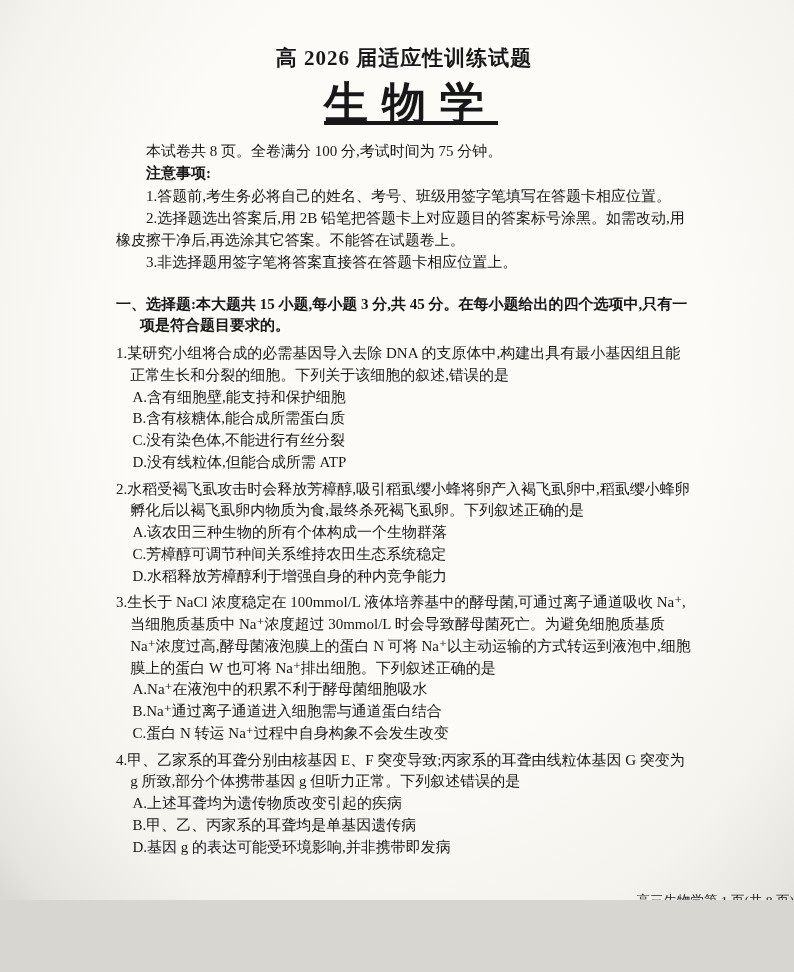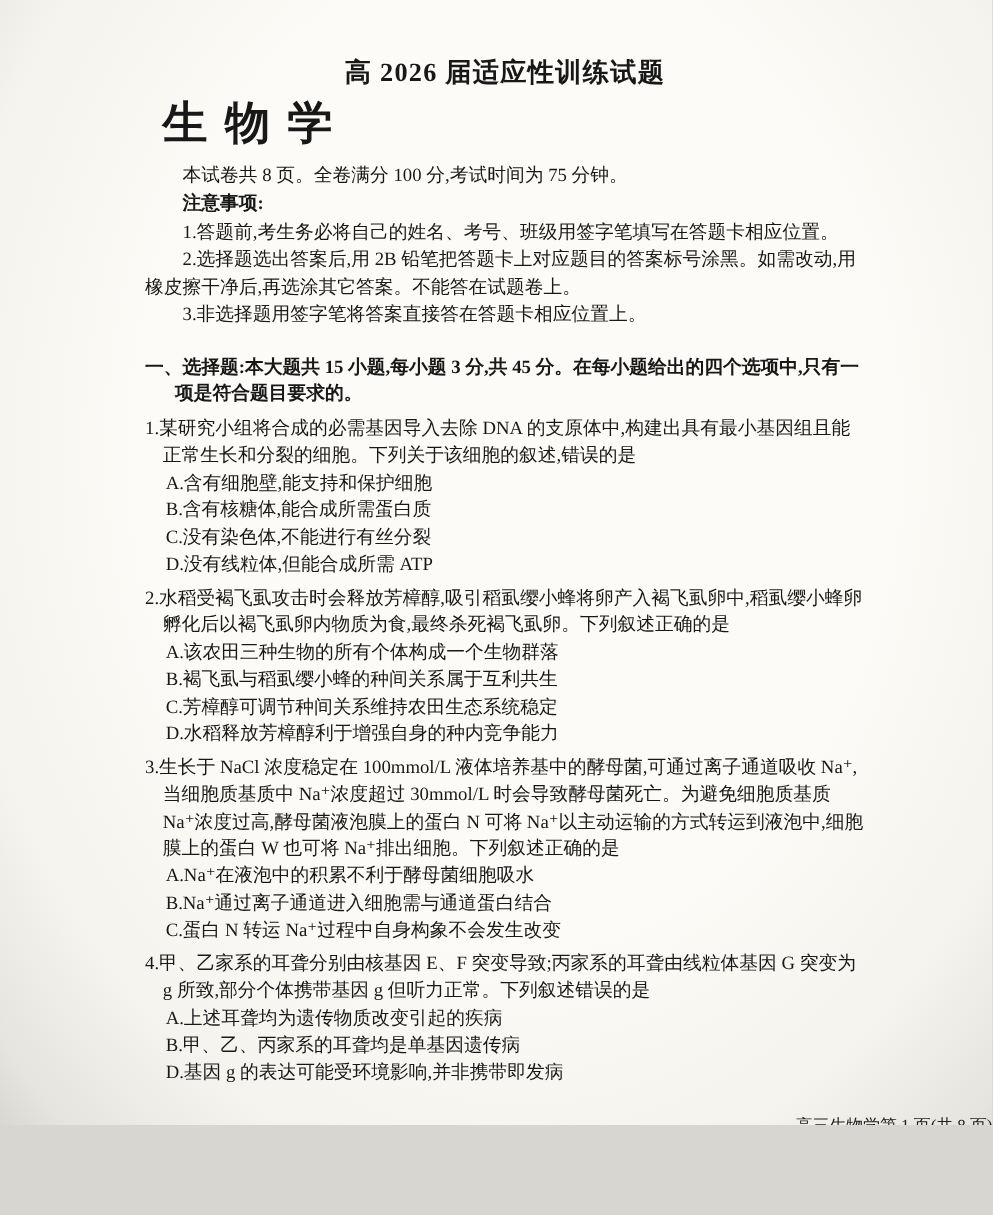--- a/index.html
+++ b/index.html
@@ -11,22 +11,22 @@
     background: radial-gradient(ellipse at 52% 40%, #fcfbf7 50%, #f5f3ee 78%, #e6e4de 94%, #d9d7d1 100%);
     font-family:"Liberation Serif","DejaVu Serif",serif;
     color:#181818;
   }
   .content { padding:44px 102px 0 116px; }
   .title {
     font-size:21px; font-weight:bold; text-align:center;
     margin:0 0 2px 0; letter-spacing:1px;
   }
   .subject {
-    font-size:36px; font-weight:bold; text-align:left;
-    margin:0 0 8px 0; letter-spacing:14px; text-indent:14px;
+    font-size:44px; font-weight:bold; text-align:center;
+    margin:0 0 8px 0; letter-spacing:14px; text-indent:14px;text-decoration:underline;
   }
   .intro, .notice, .notice-title {
     font-size:15px; line-height:1.43; margin:1px 0; text-indent:2em;
   }
   .notice-title { font-weight:bold; }
   .section-header {
     font-size:15px; font-weight:bold; line-height:1.45;
     margin:20px 0 6px 0;
     padding-left:1.6em; text-indent:-1.6em;
   }
@@ -66,21 +66,20 @@
       <p class="stem">1.某研究小组将合成的必需基因导入去除 DNA 的支原体中,构建出具有最小基因组且能正常生长和分裂的细胞。下列关于该细胞的叙述,错误的是</p>
       <p class="option">A.含有细胞壁,能支持和保护细胞</p>
       <p class="option">B.含有核糖体,能合成所需蛋白质</p>
       <p class="option">C.没有染色体,不能进行有丝分裂</p>
       <p class="option">D.没有线粒体,但能合成所需 ATP</p>
     </div>
 
     <div class="question">
       <p class="stem">2.水稻受褐飞虱攻击时会释放芳樟醇,吸引稻虱缨小蜂将卵产入褐飞虱卵中,稻虱缨小蜂卵孵化后以褐飞虱卵内物质为食,最终杀死褐飞虱卵。下列叙述正确的是</p>
       <p class="option">A.该农田三种生物的所有个体构成一个生物群落</p>
-      <p class="option">B.褐飞虱与稻虱缨小蜂的种间关系属于互利共生</p>
       <p class="option">C.芳樟醇可调节种间关系维持农田生态系统稳定</p>
       <p class="option">D.水稻释放芳樟醇利于增强自身的种内竞争能力</p>
     </div>
 
     <div class="question">
       <p class="stem">3.生长于 NaCl 浓度稳定在 100mmol/L 液体培养基中的酵母菌,可通过离子通道吸收 Na⁺,当细胞质基质中 Na⁺浓度超过 30mmol/L 时会导致酵母菌死亡。为避免细胞质基质 Na⁺浓度过高,酵母菌液泡膜上的蛋白 N 可将 Na⁺以主动运输的方式转运到液泡中,细胞膜上的蛋白 W 也可将 Na⁺排出细胞。下列叙述正确的是</p>
       <p class="option">A.Na⁺在液泡中的积累不利于酵母菌细胞吸水</p>
       <p class="option">B.Na⁺通过离子通道进入细胞需与通道蛋白结合</p>
       <p class="option">C.蛋白 N 转运 Na⁺过程中自身构象不会发生改变</p>
     </div>

